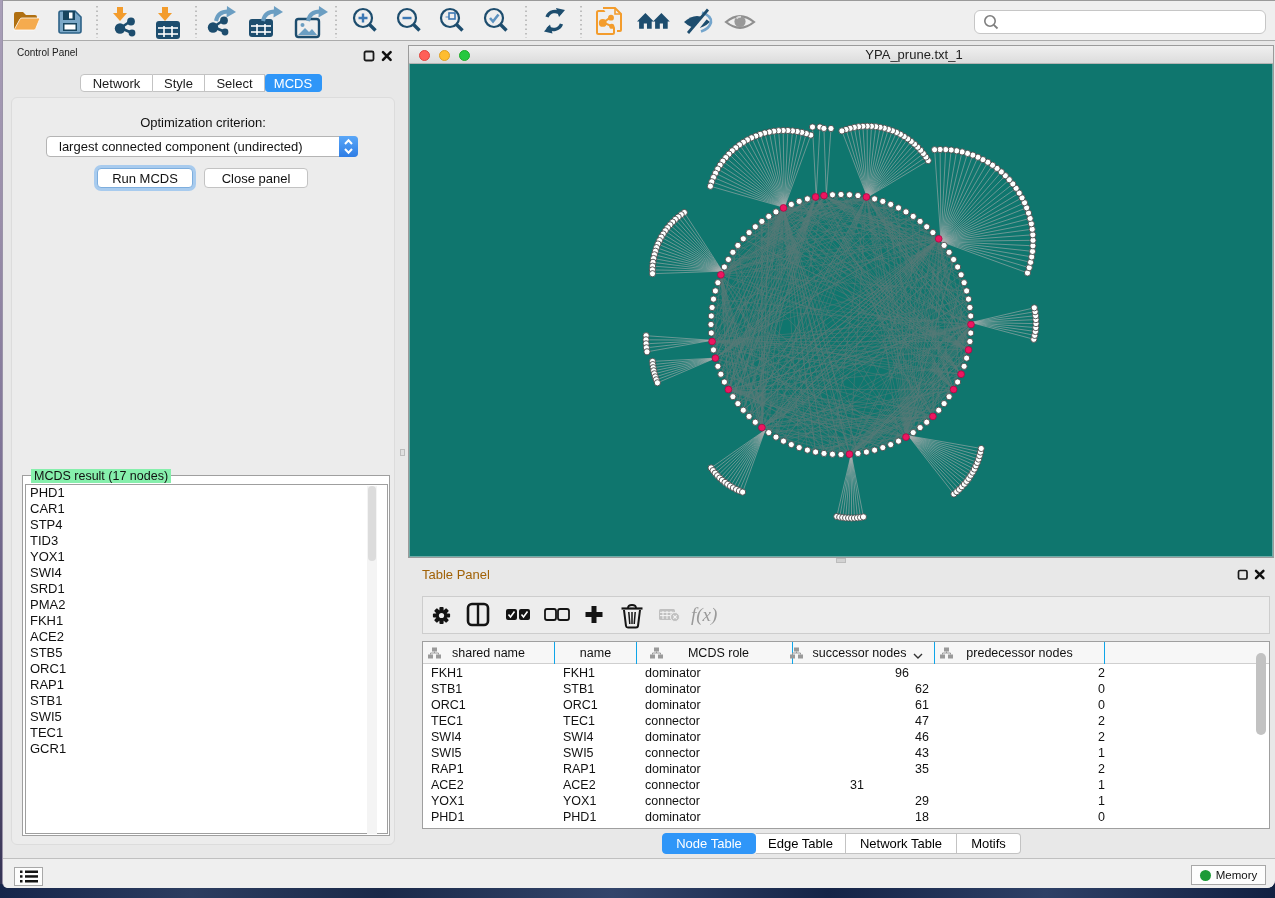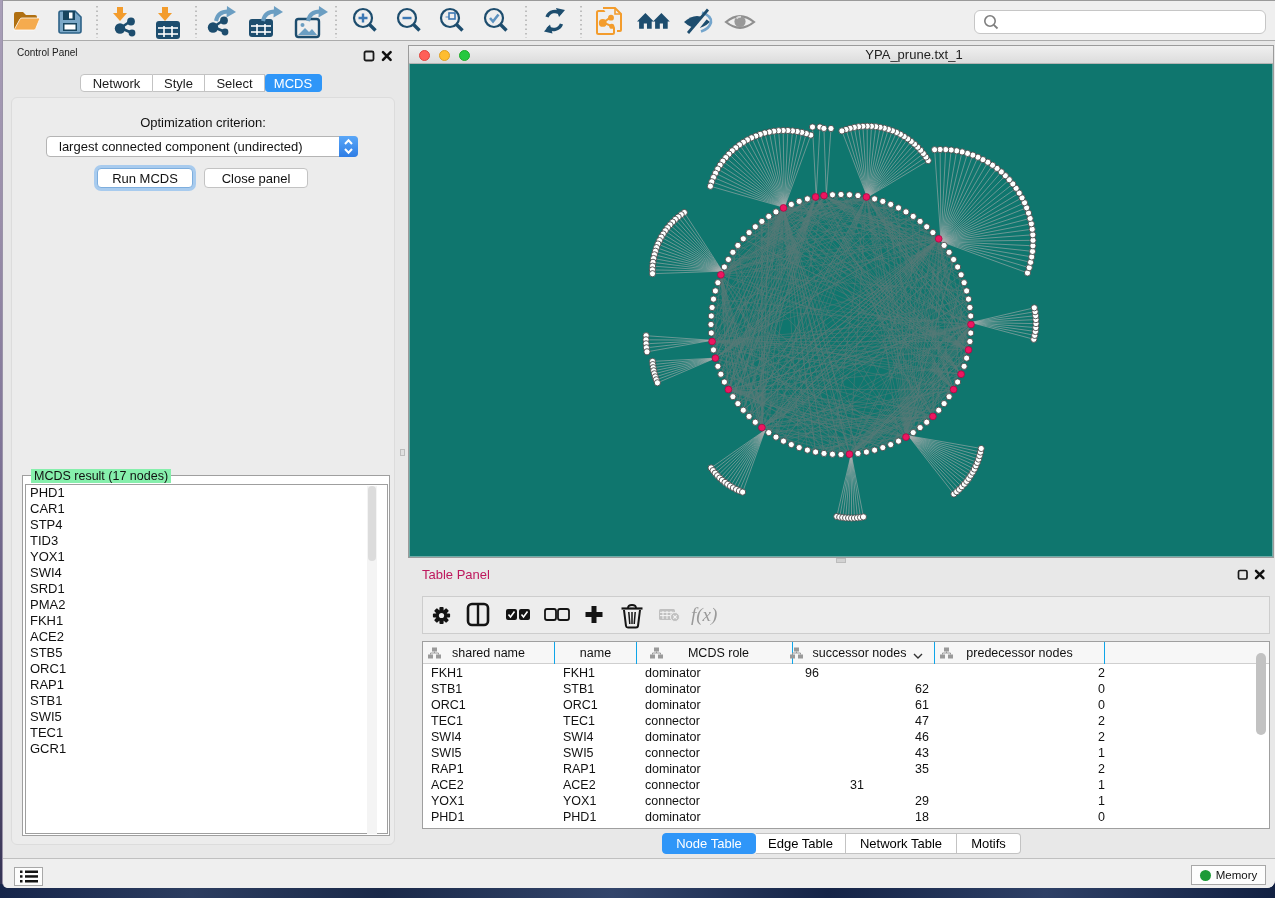--- a/index.html
+++ b/index.html
@@ -37,21 +37,21 @@
  font-size:13px;color:#111;line-height:16px;padding:0 0 0 4px}
 #mscroll{position:absolute;right:12px;top:10px;width:10px;height:348px;background:#f4f4f4}#mthumb{position:absolute;left:1px;top:0;width:8px;height:75px;background:#dcdcdc;border-radius:4px}
 
 #nwin{position:absolute;left:405px;top:45px;width:866px;height:513px;background:#0f766e;
  border:1px solid #9b9b9b;box-shadow:0 0 0 1px rgba(255,255,255,0.4) inset}
 #ntitle{position:absolute;left:0;top:0;width:100%;height:18px;
  background:linear-gradient(#f0f0f0,#dcdcdc);border-bottom:1px solid #b4b4b4;
  font-size:13px;color:#222}
 .tl{position:absolute;top:4px;width:11px;height:11px;border-radius:50%}
 
-#tp-title{position:absolute;left:419px;top:567px;font-size:13px;color:#be185d}
+#tp-title{position:absolute;left:419px;top:567px;font-size:13px;color:#a16207}
 #tp-toolbar{position:absolute;left:419px;top:596px;width:848px;height:38px;background:#ededed;
  border:1px solid #cdcdcd}
 #ttable{position:absolute;left:419px;top:641px;width:848px;height:188px;background:#fff;border:1px solid #9f9f9f}
 #thead{position:absolute;left:0;top:0;width:100%;height:22px;background:#f7f7f7;border-bottom:1px solid #cfcfcf;font-size:12.5px;color:#111}
 .hcell{position:absolute;top:0;height:22px;display:flex;align-items:center;justify-content:center;border-right:1px solid #0ea5e9}
 .sic{position:absolute;left:5px;top:5px}.chev{position:absolute;right:10px;top:7px}
 .trow{position:absolute;font-size:12.5px;color:#111;height:16px;line-height:16px}
 #tscroll{position:absolute;right:3px;top:11px;width:10px;height:82px;background:#c2c2c2;border-radius:5px}
 .btabs{position:absolute;top:833px;display:flex;font-size:13px;height:21px}
 
@@ -1157,21 +1157,21 @@
                 <rect x="4" y="0.5" width="5" height="4"></rect>
                 <rect x="0" y="7.5" width="5" height="4"></rect>
                 <rect x="8" y="7.5" width="5" height="4"></rect>
               </g>
               <path d="M6.5 4.5 L6.5 6 M2.5 7.5 L2.5 6 L10.5 6 L10.5 7.5" stroke="#9a9a9a" stroke-width="1" fill="none"></path>
             </svg></span>predecessor nodes</div>
 </div>
 <div class="trow" style="left:8px;top:23px">FKH1</div>
 <div class="trow" style="left:140px;top:23px">FKH1</div>
 <div class="trow" style="left:222px;top:23px">dominator</div>
-<div class="trow" style="left:382px;top:23px;width:144px;text-align:left">96</div>
+<div class="trow" style="left:342px;top:23px;width:144px;text-align:right">96</div>
 <div class="trow" style="left:520px;top:23px;width:162px;text-align:right">2</div>
 <div class="trow" style="left:8px;top:39px">STB1</div>
 <div class="trow" style="left:140px;top:39px">STB1</div>
 <div class="trow" style="left:222px;top:39px">dominator</div>
 <div class="trow" style="left:362px;top:39px;width:144px;text-align:right">62</div>
 <div class="trow" style="left:520px;top:39px;width:162px;text-align:right">0</div>
 <div class="trow" style="left:8px;top:55px">ORC1</div>
 <div class="trow" style="left:140px;top:55px">ORC1</div>
 <div class="trow" style="left:222px;top:55px">dominator</div>
 <div class="trow" style="left:362px;top:55px;width:144px;text-align:right">61</div>

